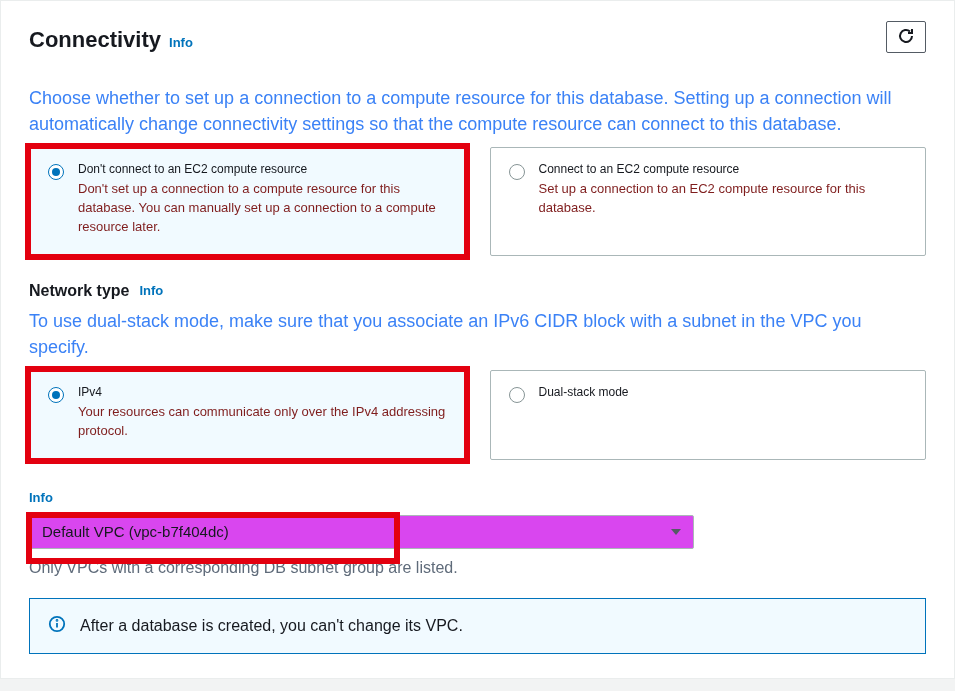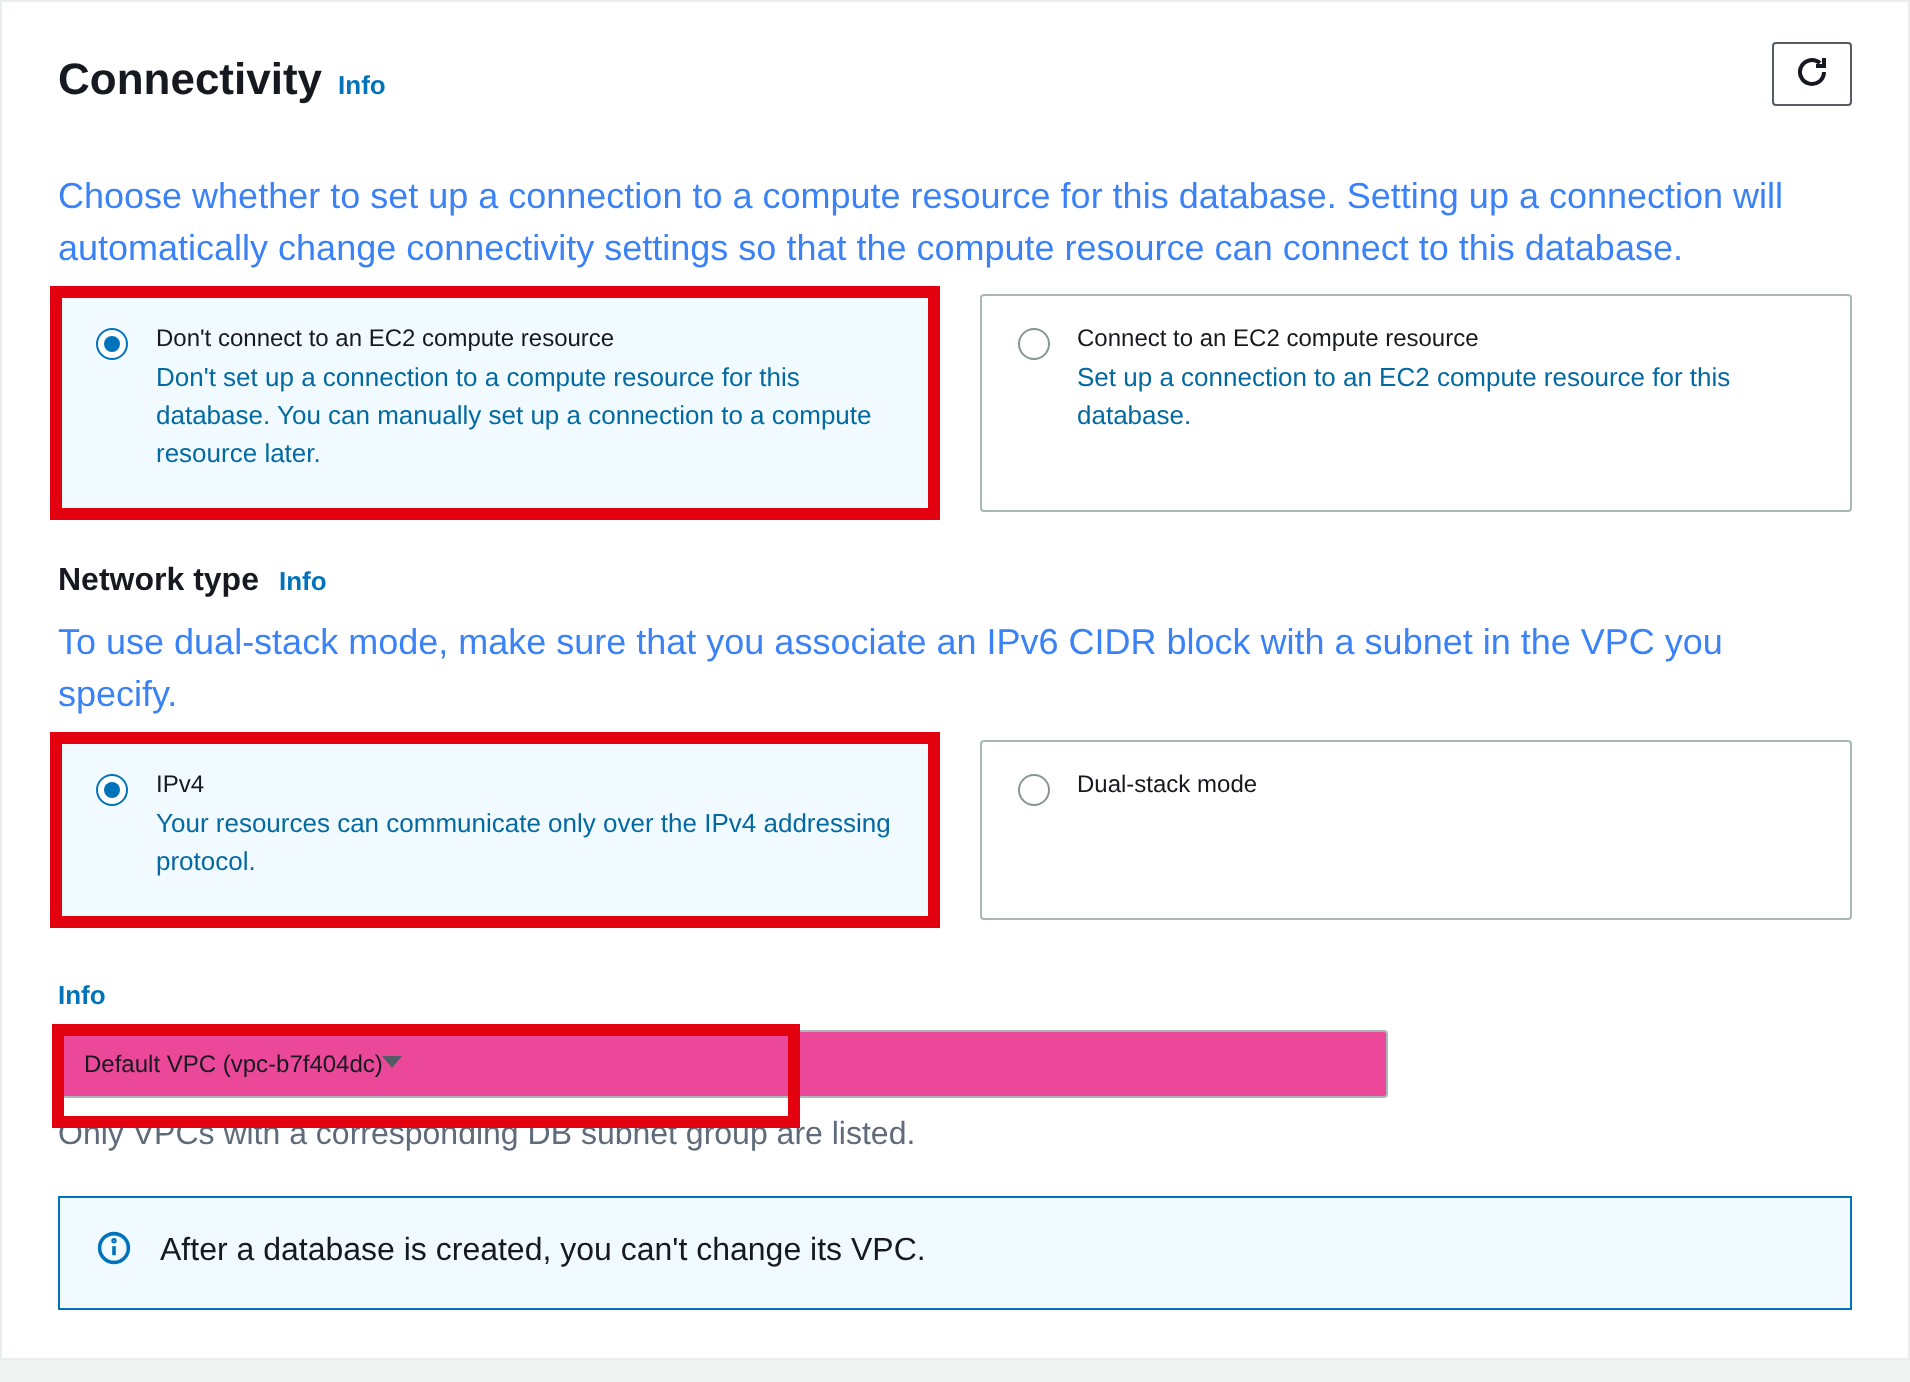--- a/index.html
+++ b/index.html
@@ -93,47 +93,48 @@
     border-radius:50%;
     background:#fff;
     display:flex;align-items:center;justify-content:center;
   }
   .tile.selected .radio-circle { border-color:#0073bb; border-width:1px;}
   .radio-dot {
     width:8px;height:8px;border-radius:50%;background:#0073bb;display:none;
   }
   .tile.selected .radio-dot{display:block;}
   .tile-label { font-size: 12px; font-weight: 400; color:#16191f;}
-  .tile-sub { color:#0369a1; font-size:13px; margin-top:4px; line-height:1.45;}
+  .tile-sub { color:#7f1d1d; font-size:13px; margin-top:4px; line-height:1.45;}
   .highlight-red {
     position: relative;
   }
   .highlight-red::after{
     content:"";
     position:absolute;
     inset:-5px -5px -5px -14px;
     border:6px solid #e3000f;
     pointer-events:none;
   }
   .tile.highlight-red::after{inset:-5px -5px -5px -5px;}
   .select-wrap{
     margin-top:10px;
     position:relative;
   }
   .select {
     width:100%;
     max-width:665px;
     border:1px solid #aab7b8;
     border-radius:2px;
-    background:#ec4899;
+    background:#d946ef;
     height:34px;
     display:flex;
     align-items:center;
+    justify-content:space-between;
     padding:0 12px;
-    font-size:12px;
+    font-size:15px;
     cursor:pointer;
   }
   .select .caret svg{width:10px;height:10px;fill:#545b64;}
   .sel-highlight::after{
     content:"";
     position:absolute;
     left:-3px; top:-3px;
     width:362px; height:40px;
     border:6px solid #e3000f;
     pointer-events:none;

